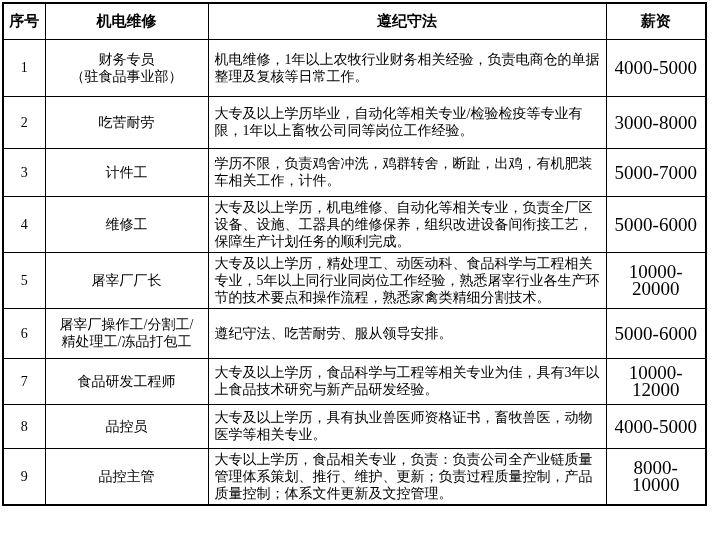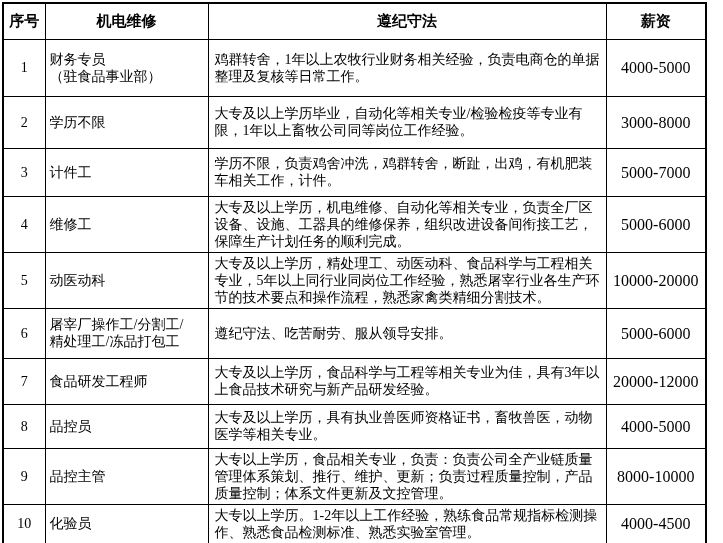--- a/index.html
+++ b/index.html
@@ -42,23 +42,23 @@
   td {
     font-size: 14px;
     line-height: 17px;
     padding: 2px 4px;
   }
   .col-no     { width: 42px;  }
   .col-pos    { width: 163px; }
   .col-req    { width: 398px; }
   .col-salary { width: 100px; }
   td.cell-no      { text-align: center; }
-  td.cell-pos     { text-align: left; white-space: pre-line; }
+  td.cell-pos     { text-align: center; white-space: pre-line; }
   td.cell-req     { text-align: left; padding-left: 6px; padding-right: 5px; }
-  td.cell-salary  { text-align: center; font-size: 16px; }
+  td.cell-salary  { text-align: center; font-size: 19px; }
   
   tbody tr:nth-child(1)  { height: 57px; }
   tbody tr:nth-child(2)  { height: 52px; }
   tbody tr:nth-child(3)  { height: 48px; }
   tbody tr:nth-child(4)  { height: 56px; }
   tbody tr:nth-child(5)  { height: 56px; }
   tbody tr:nth-child(6)  { height: 50px; }
   tbody tr:nth-child(7)  { height: 46px; }
   tbody tr:nth-child(8)  { height: 44px; }
   tbody tr:nth-child(9)  { height: 54px; }
@@ -81,82 +81,76 @@
         <th>机电维修</th>
         <th>遵纪守法</th>
         <th>薪资</th>
       </tr>
     </thead>
     <tbody id="table-body">
   <tr>
     <td class="cell-no">1</td>
     <td class="cell-pos">财务专员
 （驻食品事业部）</td>
-    <td class="cell-req">鸡群转舍，1年以上农牧行业财务相关经验，负责电商仓的单据整理及复核等日常工作。</td>
+    <td class="cell-req">机电维修，1年以上农牧行业财务相关经验，负责电商仓的单据整理及复核等日常工作。</td>
     <td class="cell-salary">4000-5000</td>
   </tr>
 
   <tr>
     <td class="cell-no">2</td>
-    <td class="cell-pos">学历不限</td>
+    <td class="cell-pos">吃苦耐劳</td>
     <td class="cell-req">大专及以上学历毕业，自动化等相关专业/检验检疫等专业有限，1年以上畜牧公司同等岗位工作经验。</td>
     <td class="cell-salary">3000-8000</td>
   </tr>
 
   <tr>
     <td class="cell-no">3</td>
     <td class="cell-pos">计件工</td>
     <td class="cell-req">学历不限，负责鸡舍冲洗，鸡群转舍，断趾，出鸡，有机肥装车相关工作，计件。</td>
     <td class="cell-salary">5000-7000</td>
   </tr>
 
   <tr>
     <td class="cell-no">4</td>
     <td class="cell-pos">维修工</td>
     <td class="cell-req">大专及以上学历，机电维修、自动化等相关专业，负责全厂区设备、设施、工器具的维修保养，组织改进设备间衔接工艺，保障生产计划任务的顺利完成。</td>
     <td class="cell-salary">5000-6000</td>
   </tr>
 
   <tr>
     <td class="cell-no">5</td>
-    <td class="cell-pos">动医动科</td>
+    <td class="cell-pos">屠宰厂厂长</td>
     <td class="cell-req">大专及以上学历，精处理工、动医动科、食品科学与工程相关专业，5年以上同行业同岗位工作经验，熟悉屠宰行业各生产环节的技术要点和操作流程，熟悉家禽类精细分割技术。</td>
     <td class="cell-salary">10000-20000</td>
   </tr>
 
   <tr>
     <td class="cell-no">6</td>
     <td class="cell-pos">屠宰厂操作工/分割工/
 精处理工/冻品打包工</td>
     <td class="cell-req">遵纪守法、吃苦耐劳、服从领导安排。</td>
     <td class="cell-salary">5000-6000</td>
   </tr>
 
   <tr>
     <td class="cell-no">7</td>
     <td class="cell-pos">食品研发工程师</td>
     <td class="cell-req">大专及以上学历，食品科学与工程等相关专业为佳，具有3年以上食品技术研究与新产品研发经验。</td>
-    <td class="cell-salary">20000-12000</td>
+    <td class="cell-salary">10000-12000</td>
   </tr>
 
   <tr>
     <td class="cell-no">8</td>
     <td class="cell-pos">品控员</td>
     <td class="cell-req">大专及以上学历，具有执业兽医师资格证书，畜牧兽医，动物医学等相关专业。</td>
     <td class="cell-salary">4000-5000</td>
   </tr>
 
   <tr>
     <td class="cell-no">9</td>
     <td class="cell-pos">品控主管</td>
     <td class="cell-req">大专以上学历，食品相关专业，负责：负责公司全产业链质量管理体系策划、推行、维护、更新；负责过程质量控制，产品质量控制；体系文件更新及文控管理。</td>
     <td class="cell-salary">8000-10000</td>
   </tr>
 
-  <tr>
-    <td class="cell-no">10</td>
-    <td class="cell-pos">化验员</td>
-    <td class="cell-req">大专以上学历。1-2年以上工作经验，熟练食品常规指标检测操作、熟悉食品检测标准、熟悉实验室管理。</td>
-    <td class="cell-salary">4000-4500</td>
-  </tr>
 </tbody>
   </table>
 </div>
 
 </body></html>

